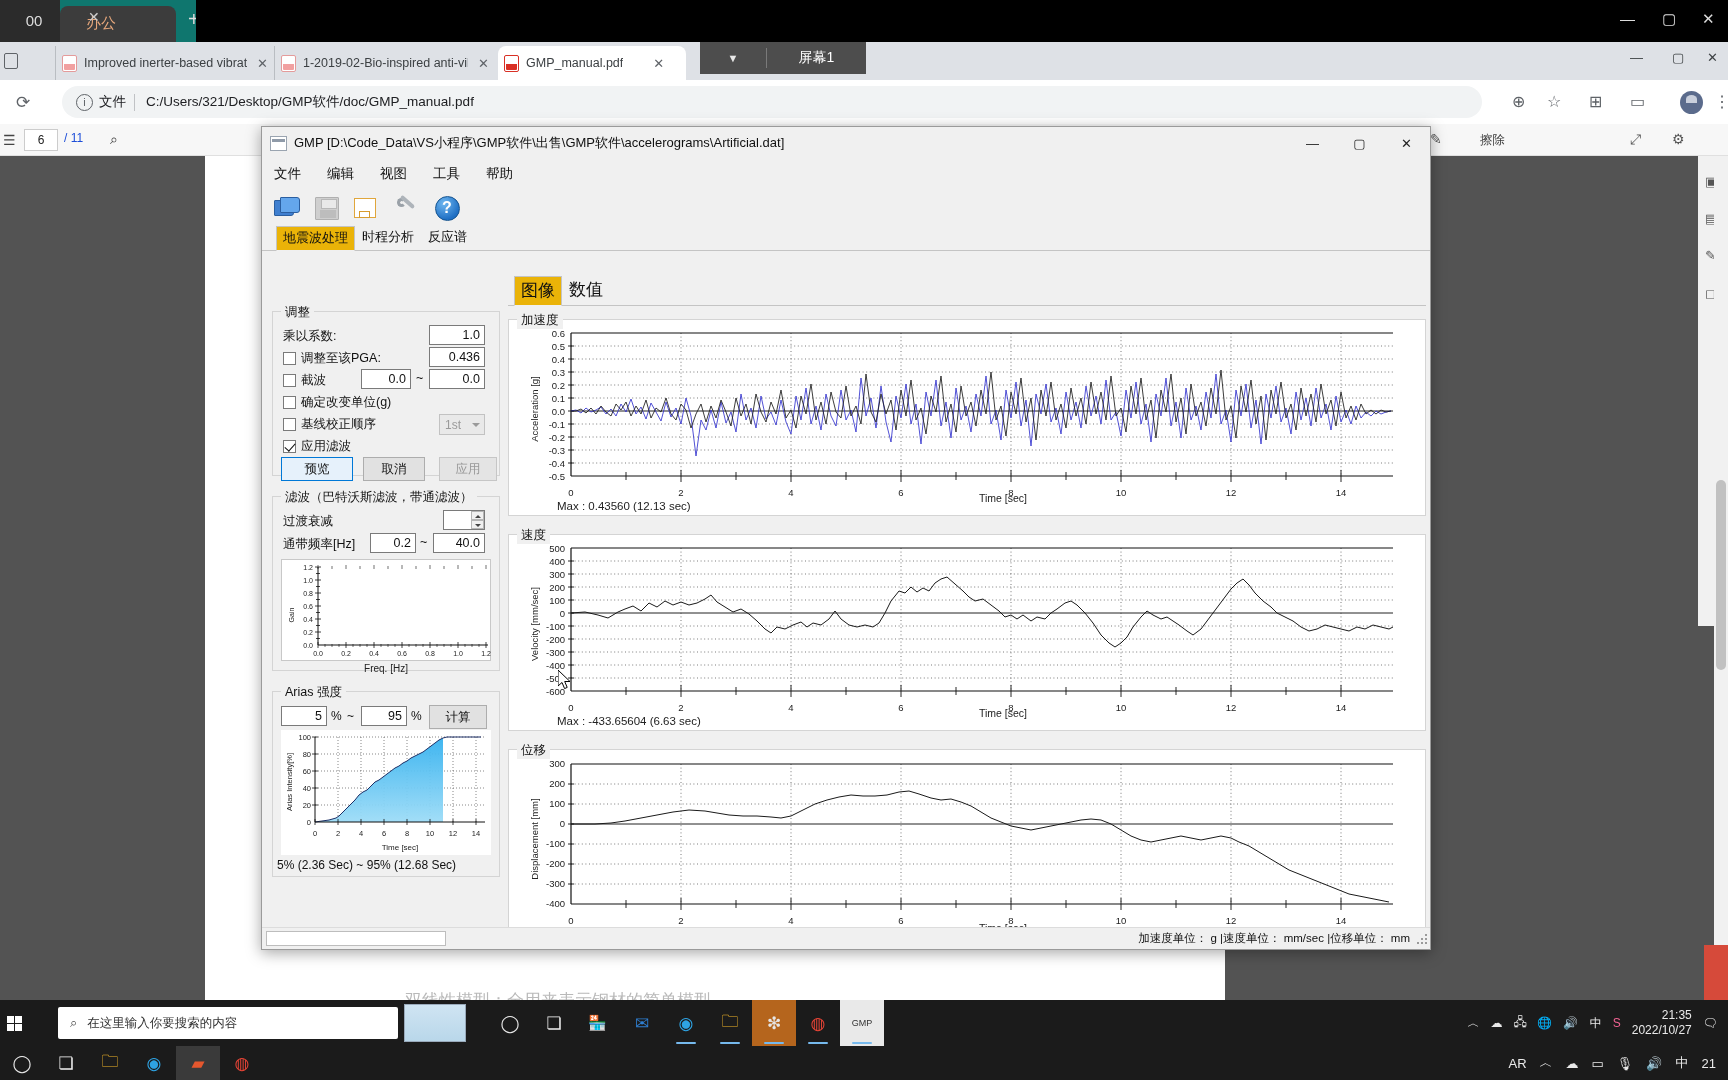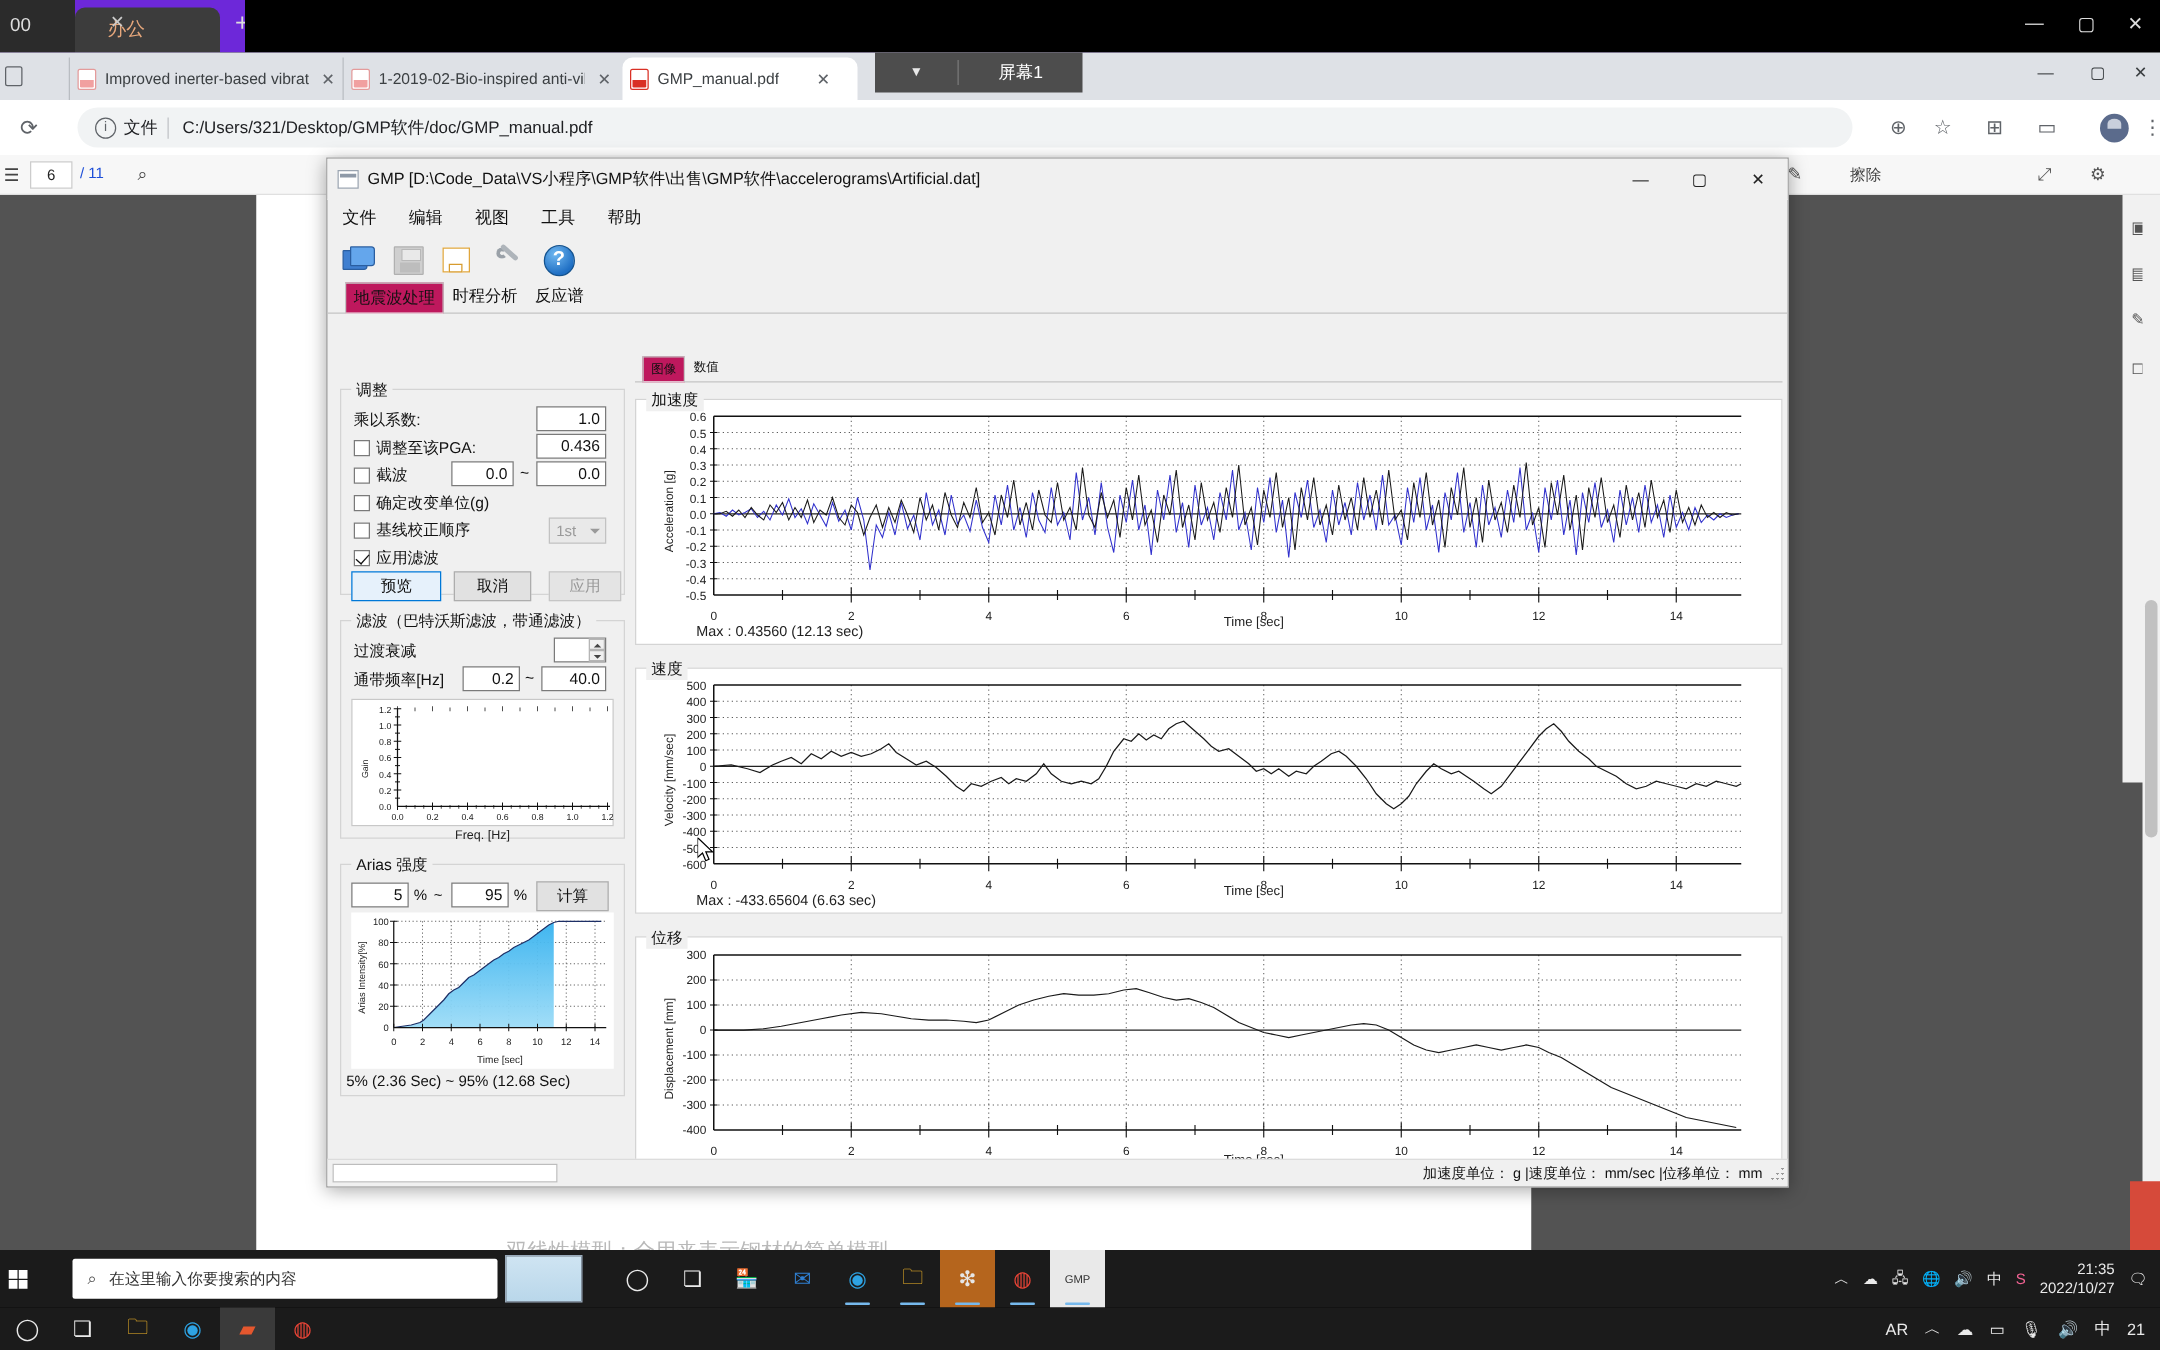--- a/index.html
+++ b/index.html
@@ -10,21 +10,22 @@
     background:#1a1a1a; position:relative;
     -webkit-font-smoothing:antialiased;
   }
 
   
   #screen { position:absolute; inset:0; background:#000; }
 
   
   .topstrip{
     position:absolute; left:0; top:0; width:1464px; height:42px;
-    background:#6d28d9;
+    background:#0f766e;
+    text-align:center;
   }
   .topstrip .dark-left{
     position:absolute; left:0; top:0; width:60px; height:42px;
     background:#2b2b2b; color:#ddd; font-size:15px; line-height:42px; padding-left:8px;
   }
   .topstrip .tab-active{
     position:absolute; left:60px; top:6px; width:116px; height:36px;
     background:#3c3c3c; border-radius:8px 8px 0 0;
   }
   .topstrip .tab-active .t{
@@ -244,21 +245,21 @@
     display:flex; align-items:center; justify-content:center; line-height:1;}
 
   .gmp-tabs{
     height:22px; padding-left:14px; display:flex; align-items:flex-end;
     font-size:13px; border-bottom:1px solid #c4c4c4;
   }
   .gtab{
     padding:2px 6px 3px; cursor:pointer; border:1px solid transparent; position:relative;
   }
   .gtab.sel{
-    background:#be185d; border:1px solid #c4c4c4; border-bottom-color:#f0f0f0;
+    background:#eab308; border:1px solid #c4c4c4; border-bottom-color:#f0f0f0;
     margin-bottom:-1px;
   }
 
   .gmp-body{
     position:absolute; left:0; top:152px; right:0; bottom:22px;
     padding:6px 8px 0 10px;
   }
 
   
   .leftcol{
@@ -324,21 +325,21 @@
   .cursor-arrow{
     position:absolute; left:286px; top:369px; width:14px; height:20px; z-index:30;
     pointer-events:none;
   }
 
   
   .rightcol{
     position:absolute; left:246px; right:4px; top:6px; bottom:4px;
   }
   .rtabs{
-    height:21px; display:flex; align-items:flex-end; font-size:10px;
+    height:21px; display:flex; align-items:flex-end; font-size:17px;
     border-bottom:1px solid #c4c4c4; padding-left:6px;
   }
   .chartgrp{
     position:absolute; left:0; right:0;
     border:1px solid #d4d4d4; background:#fff;
   }
   .chartgrp > .cap{
     position:absolute; left:8px; top:-8px; background:#f0f0f0; padding:0 4px;
     font-size:12.5px; color:#111;
   }

